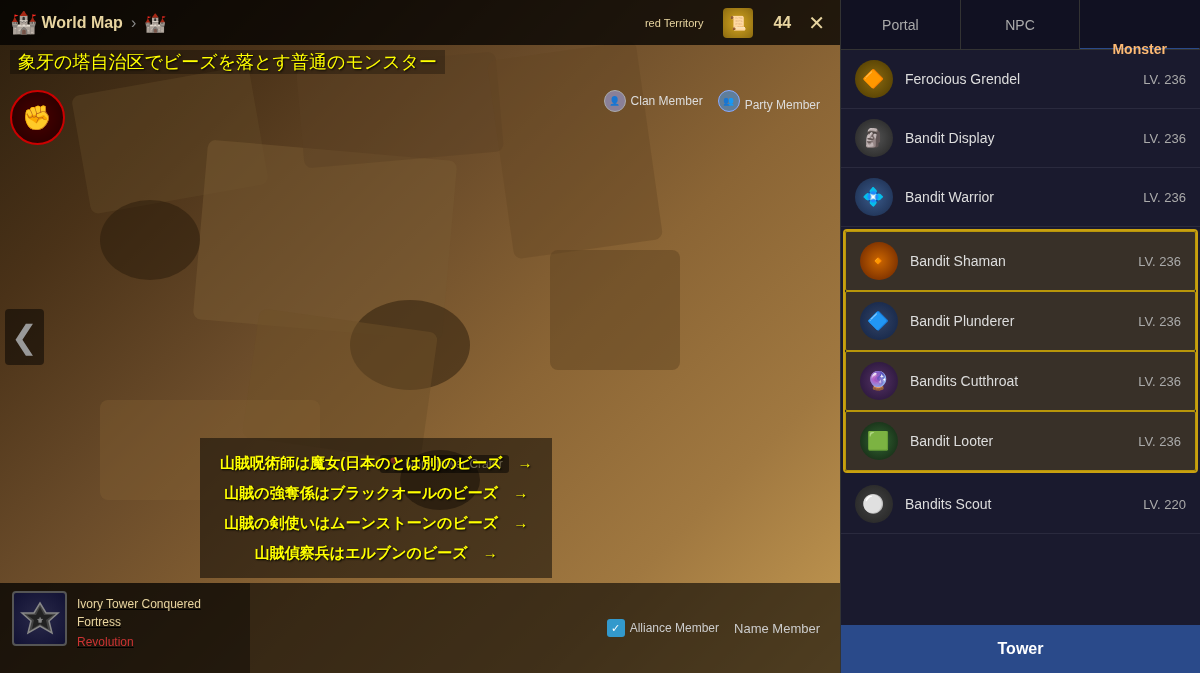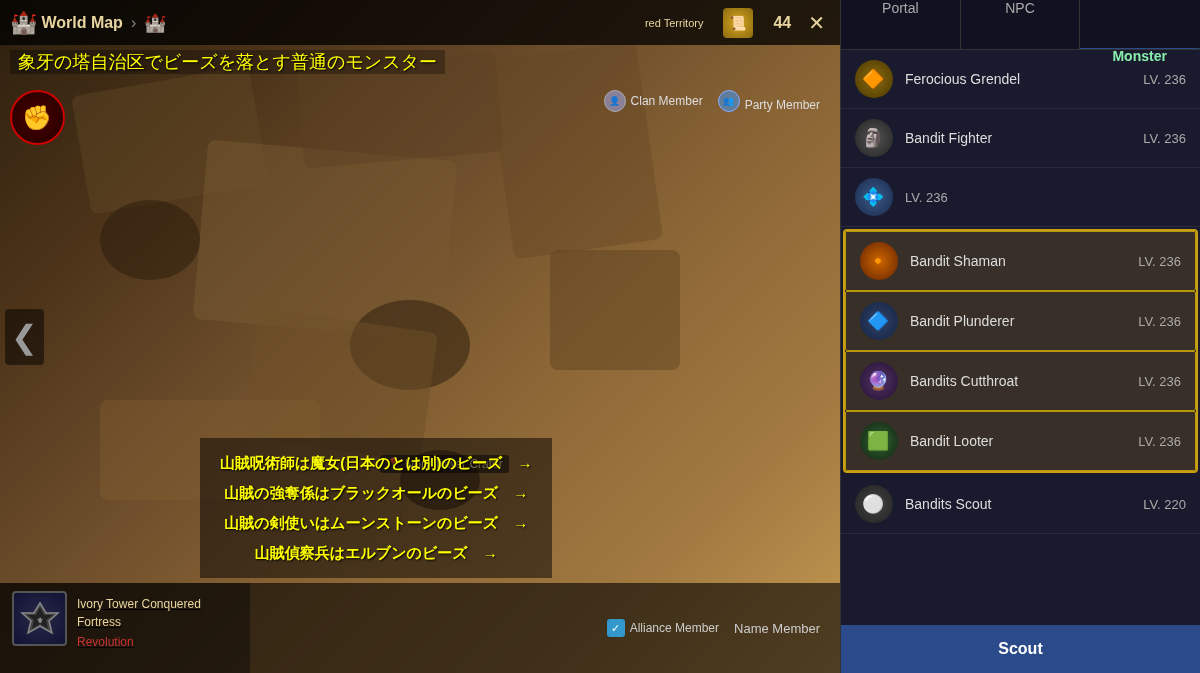--- a/index.html
+++ b/index.html
@@ -267,31 +267,31 @@
       display: flex;
       background: #111122;
       border-bottom: 1px solid #333;
       height: 50px;
       flex-shrink: 0;
     }
 
     .tab {
       flex: 1;
       display: flex;
-      align-items: flex-start;
+      align-items: center;
       justify-content: center;
       color: #aaa;
       font-size: 14px;
       cursor: pointer;
       border-right: 1px solid #333;
     }
 
     .tab.active {
       background: #2a4a8a;
-      color: #86efac;
+      color: #fdba74;
       font-weight: bold;
       margin-top: 48px;
     }
 
     
     #monster-list {
       flex: 1;
       overflow-y: auto;
       padding: 0;
     }
@@ -485,26 +485,27 @@
   <div id="monster-list">
 
     <div class="monster-item">
       <div class="monster-icon" style="background:radial-gradient(circle,#8b6a10,#4a3800);">🔶</div>
       <span class="monster-name">Ferocious Grendel</span>
       <span class="monster-level">LV. 236</span>
     </div>
 
     <div class="monster-item">
       <div class="monster-icon" style="background:radial-gradient(circle,#555,#222);">🗿</div>
-      <span class="monster-name">Bandit Fighter</span>
+      <span class="monster-name">Bandit Display</span>
       <span class="monster-level">LV. 236</span>
     </div>
 
     <div class="monster-item">
       <div class="monster-icon" style="background:radial-gradient(circle,#3a5a8a,#1a2a4a);">💠</div>
+      <span class="monster-name">Bandit Warrior</span>
       <span class="monster-level">LV. 236</span>
     </div>
 
     <div id="highlighted-group">
 
       <div class="monster-item highlighted">
         <div class="monster-icon" style="background:radial-gradient(circle,#cc6600,#662200);">🔸</div>
         <span class="monster-name">Bandit Shaman</span>
         <span class="monster-level">LV. 236</span>
       </div>
@@ -529,15 +530,15 @@
     </div>
 
     <div class="monster-item">
       <div class="monster-icon" style="background:radial-gradient(circle,#444,#222);">⚪</div>
       <span class="monster-name">Bandits Scout</span>
       <span class="monster-level" style="color:#aaa;font-size:13px;">LV. 220</span>
     </div>
 
   </div>
 
-  <button id="sort-btn" style="background:#2a4a8a;color:#fff;border:none;font-size:16px;height:48px;cursor:pointer;width:100%;display:flex;align-items:center;justify-content:center;font-weight:bold;">Scout</button>
+  <button id="sort-btn" style="background:#2a4a8a;color:#fff;border:none;font-size:16px;height:48px;cursor:pointer;width:100%;display:flex;align-items:center;justify-content:center;font-weight:bold;">Tower</button>
 
 </div>
 
 </body></html>

